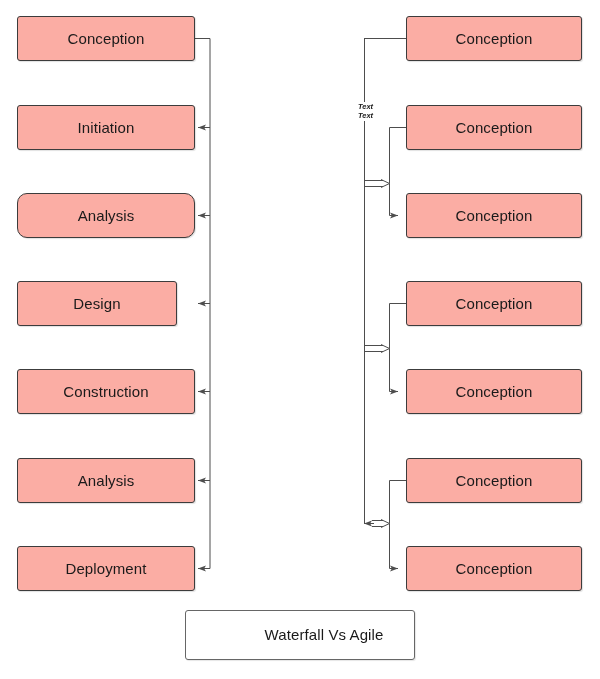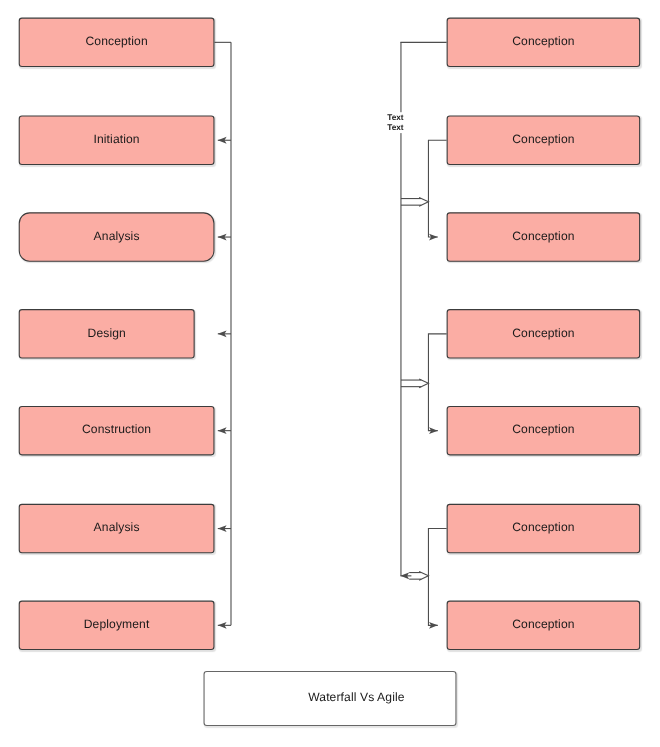--- a/index.html
+++ b/index.html
@@ -17,21 +17,21 @@
     background: #ffffff;
     overflow: hidden;
   }
   .node {
     position: absolute;
     box-sizing: border-box;
     display: flex;
     align-items: center;
     justify-content: center;
     border-radius: 3px;
-    font-size: 11px;
+    font-size: 15px;
     color: #1a1a1a;
     letter-spacing: 0.1px;
     line-height: 1.2;
     text-align: center;
   }
   .node.phase {
     background: #fbada4;
     border: 1px solid #3c3c3c;
     box-shadow: 1px 1px 1px rgba(0,0,0,0.12);
   }
@@ -48,24 +48,25 @@
     width: 600px;
     height: 679px;
     pointer-events: none;
   }
   .edge-label {
     position: absolute;
     font-size: 7.5px;
     font-weight: bold;
     color: #1a1a1a;
     line-height: 1.25;
-    text-align: left;
+    text-align: center;
     background: #ffffff;
     padding: 0 1px;
     white-space: pre-line;
+    font-style: italic;
   }
 </style>
 </head>
 <body>
 
 <div id="canvas">
 
   <svg id="edges" viewBox="0 0 600 679" xmlns="http://www.w3.org/2000/svg">
     <defs>
       <marker id="arrowFilled" markerWidth="9" markerHeight="9" refX="8" refY="4.5" orient="auto" markerUnits="userSpaceOnUse">

